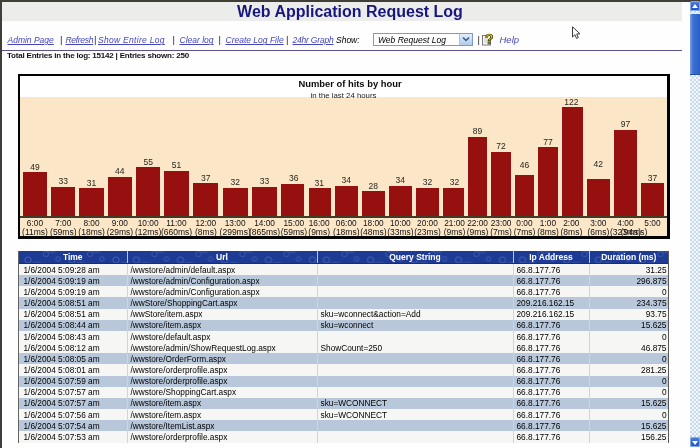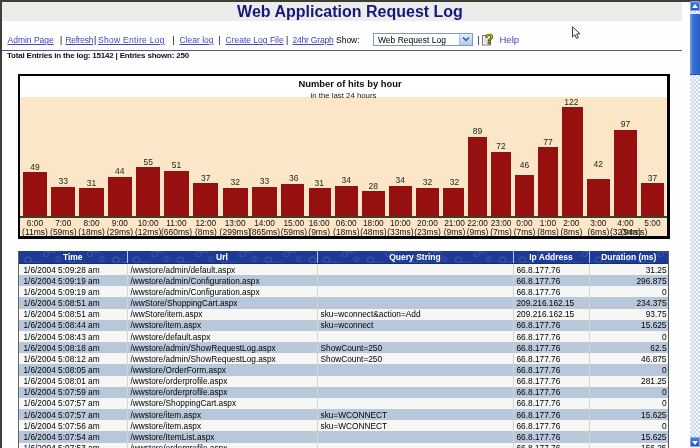--- a/index.html
+++ b/index.html
@@ -6,21 +6,21 @@
 body{width:700px;height:448px;overflow:hidden;position:relative;background:#fefefe;
  font-family:"Liberation Sans",sans-serif;}
 .abs{position:absolute;}
 #topbar{left:0;top:0;width:700px;height:2px;background:#3f3f38;}
 #leftbar{left:0;top:0;width:1.5px;height:448px;background:#3f3f38;}
 #band{left:2px;top:2px;width:680px;height:19px;background:#ececea;}
 #title{left:0;top:3px;width:700px;text-align:center;color:#16167e;
  font-size:16px;font-weight:bold;}
 
 #nav{left:0;top:35.2px;width:700px;height:12px;font-size:8.5px;color:#000;}
-#nav span,#nav a{position:absolute;top:0;white-space:nowrap;}
+#nav span,#nav a{position:absolute;top:0;white-space:nowrap;font-style:italic;}
 #nav a{color:#4444bb;text-decoration:underline;}
 #nav .h{color:#4444bb;text-decoration:none;}
 #nav #sel{position:absolute;left:373px;top:-1.8px;width:98px;height:11px;border:1px solid #7f9db9;background:#fff;}
 #sel .txt{position:absolute;left:4px;top:1px;font-size:8.5px;color:#000;white-space:nowrap;}
 #sel .btn{position:absolute;right:0;top:0;width:12px;height:11px;
  background:linear-gradient(180deg,#e3eefb 0%,#c3d9f3 60%,#b0ccee 100%);
  border-left:1px solid #aac4e0;}
 #sel .btn svg{position:absolute;left:2px;top:3px;}
 #rule{left:2px;top:50px;width:680px;height:1px;background:#5e5090;}
 #totals{left:7px;top:50.6px;font-size:8px;font-weight:bold;color:#101018;letter-spacing:-0.2px;}
@@ -282,27 +282,20 @@
             <td>66.8.177.76</td>
             <td class="d">15.625</td>
           </tr>
  <tr class="w">
             <td class="t">1/6/2004 5:08:43 am</td>
             <td>/wwstore/default.aspx</td>
             <td></td>
             <td>66.8.177.76</td>
             <td class="d">0</td>
           </tr>
- <tr class="b">
-            <td class="t">1/6/2004 5:08:18 am</td>
-            <td>/wwstore/admin/ShowRequestLog.aspx</td>
-            <td>ShowCount=250</td>
-            <td>66.8.177.76</td>
-            <td class="d">62.5</td>
-          </tr>
  <tr class="w">
             <td class="t">1/6/2004 5:08:12 am</td>
             <td>/wwstore/admin/ShowRequestLog.aspx</td>
             <td>ShowCount=250</td>
             <td>66.8.177.76</td>
             <td class="d">46.875</td>
           </tr>
  <tr class="b">
             <td class="t">1/6/2004 5:08:05 am</td>
             <td>/wwstore/OrderForm.aspx</td>

